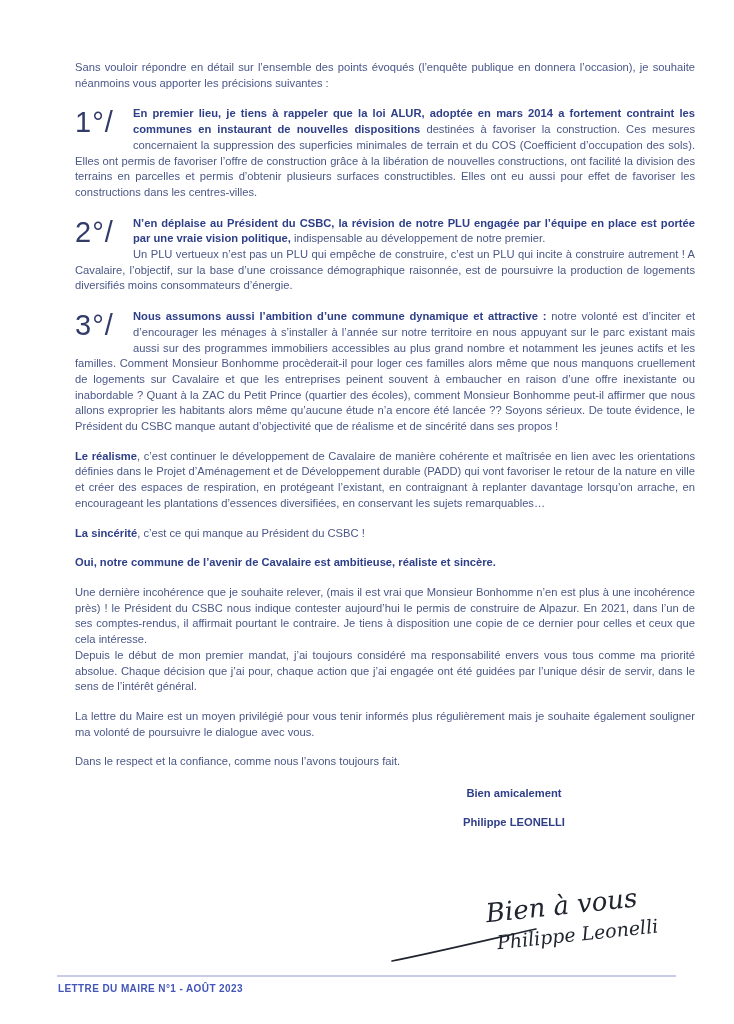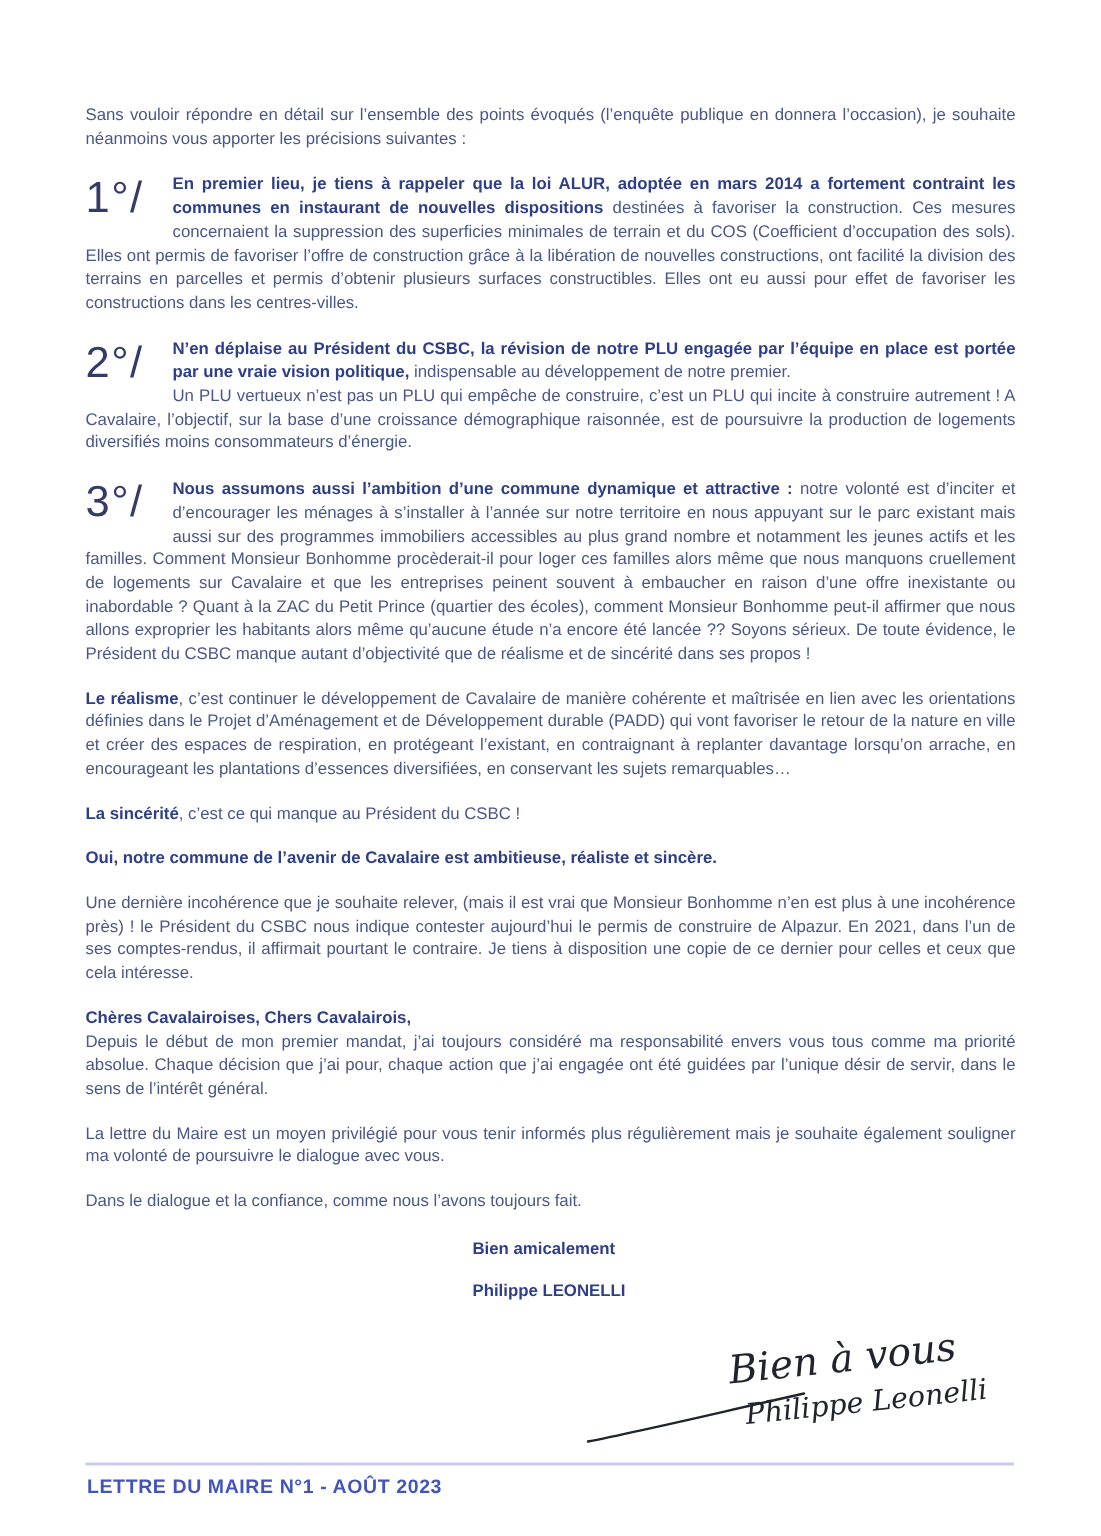--- a/index.html
+++ b/index.html
@@ -2,47 +2,46 @@
 <html><head>
 <meta charset="utf-8">
 <style>
   html, body { margin:0; padding:0; background:#ffffff; }
   body {
     width:734px; height:1024px;
     font-family:"Liberation Sans", sans-serif;
     position:relative; overflow:hidden;
   }
   .content {
-    position:absolute; left:57px; top:60px; width:620px;
+    position:absolute; left:75px; top:60px; width:620px;
     color:#4a5787; font-size:11.2px; line-height:15.7px;
     text-align:justify;
-    margin-top:10px;
   }
   .para { margin:0; }
   .gap { margin-top:14px; }
   .b { font-weight:bold; color:#2e3f88; }
   .point { margin-top:15px; clear:both; }
   .pnum {
     float:left; width:58px; height:45px;
     font-size:29px; line-height:32px; letter-spacing:1px;
     color:#333c69; font-weight:400;
   }
-  .closing { margin-left:258px; margin-top:16px; text-align:left; }
+  .closing { margin-left:258px; margin-top:16px; text-align:center; }
   .closing p { margin:0 0 13px 0; font-weight:bold; color:#2e3f88; }
   .signature {
     position:absolute; left:388px; top:882px;
     width:322px; height:95px;
   }
   .footer-rule {
     position:absolute; left:57px; top:975px; width:619px; height:2px;
     background:#c7cde9;
   }
   .footer-text {
     position:absolute; left:58px; top:983px;
-    font-size:13px; font-weight:bold; letter-spacing:0.4px;
+    font-size:10px; font-weight:bold; letter-spacing:0.4px;
     color:#4355b8;
   }
 </style>
 </head>
 <body>
 
 <div class="content">
 
   <p class="para">Sans vouloir répondre en détail sur l’ensemble des points évoqués (l’enquête publique en donnera l’occasion), je souhaite néanmoins vous apporter les précisions suivantes :</p>
 
@@ -64,27 +63,26 @@
 
   <p class="para gap"><span class="b">Le réalisme</span><span>, c’est continuer le développement de Cavalaire de manière cohérente et maîtrisée en lien avec les orientations définies dans le Projet d’Aménagement et de Développement durable (PADD) qui vont favoriser le retour de la nature en ville et créer des espaces de respiration, en protégeant l’existant, en contraignant à replanter davantage lorsqu’on arrache, en encourageant les plantations d’essences diversifiées, en conservant les sujets remarquables…</span></p>
 
 
   <p class="para gap"><span class="b">La sincérité</span><span>, c’est ce qui manque au Président du CSBC !</span></p>
 
   <p class="para gap b">Oui, notre commune de l’avenir de Cavalaire est ambitieuse, réaliste et sincère.</p>
 
   <p class="para gap">Une dernière incohérence que je souhaite relever, (mais il est vrai que Monsieur Bonhomme n’en est plus à une incohérence près) ! le Président du CSBC nous indique contester aujourd’hui le permis de construire de Alpazur. En 2021, dans l’un de ses comptes-rendus, il affirmait pourtant le contraire. Je tiens à disposition une copie de ce dernier pour celles et ceux que cela intéresse.</p>
 
-  <p class="para gap b">Chères Cavalairoises, Chers Cavalairois,</p>
 
   <p class="para">Depuis le début de mon premier mandat, j’ai toujours considéré ma responsabilité envers vous tous comme ma priorité absolue. Chaque décision que j’ai pour, chaque action que j’ai engagée ont été guidées par l’unique désir de servir, dans le sens de l’intérêt général.</p>
 
   <p class="para gap">La lettre du Maire est un moyen privilégié pour vous tenir informés plus régulièrement mais je souhaite également souligner ma volonté de poursuivre le dialogue avec vous.</p>
 
-  <p class="para gap">Dans le dialogue et la confiance, comme nous l’avons toujours fait.</p>
+  <p class="para gap">Dans le respect et la confiance, comme nous l’avons toujours fait.</p>
 
   <div class="closing">
     <p>Bien amicalement</p>
     <p>Philippe LEONELLI</p>
   </div>
 
 </div>
 
 <svg class="signature" viewBox="0 0 322 95" xmlns="http://www.w3.org/2000/svg">
   <g transform="rotate(-6 160 48)" fill="#20242e">

